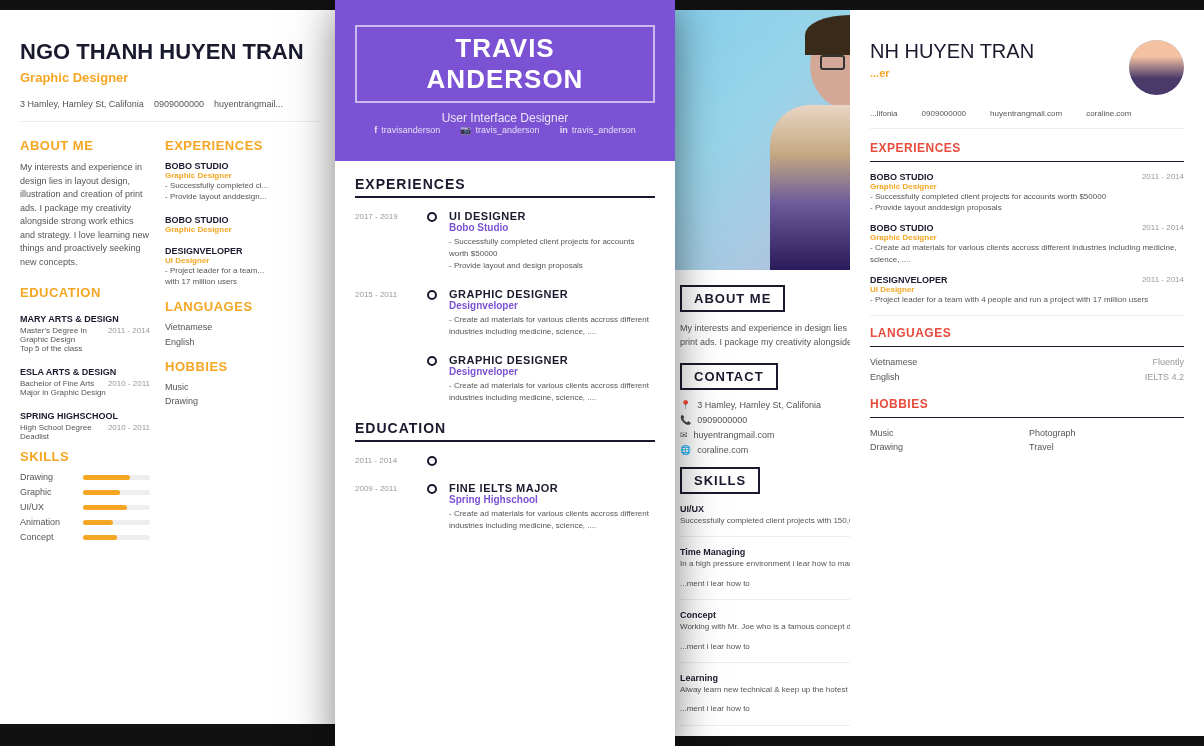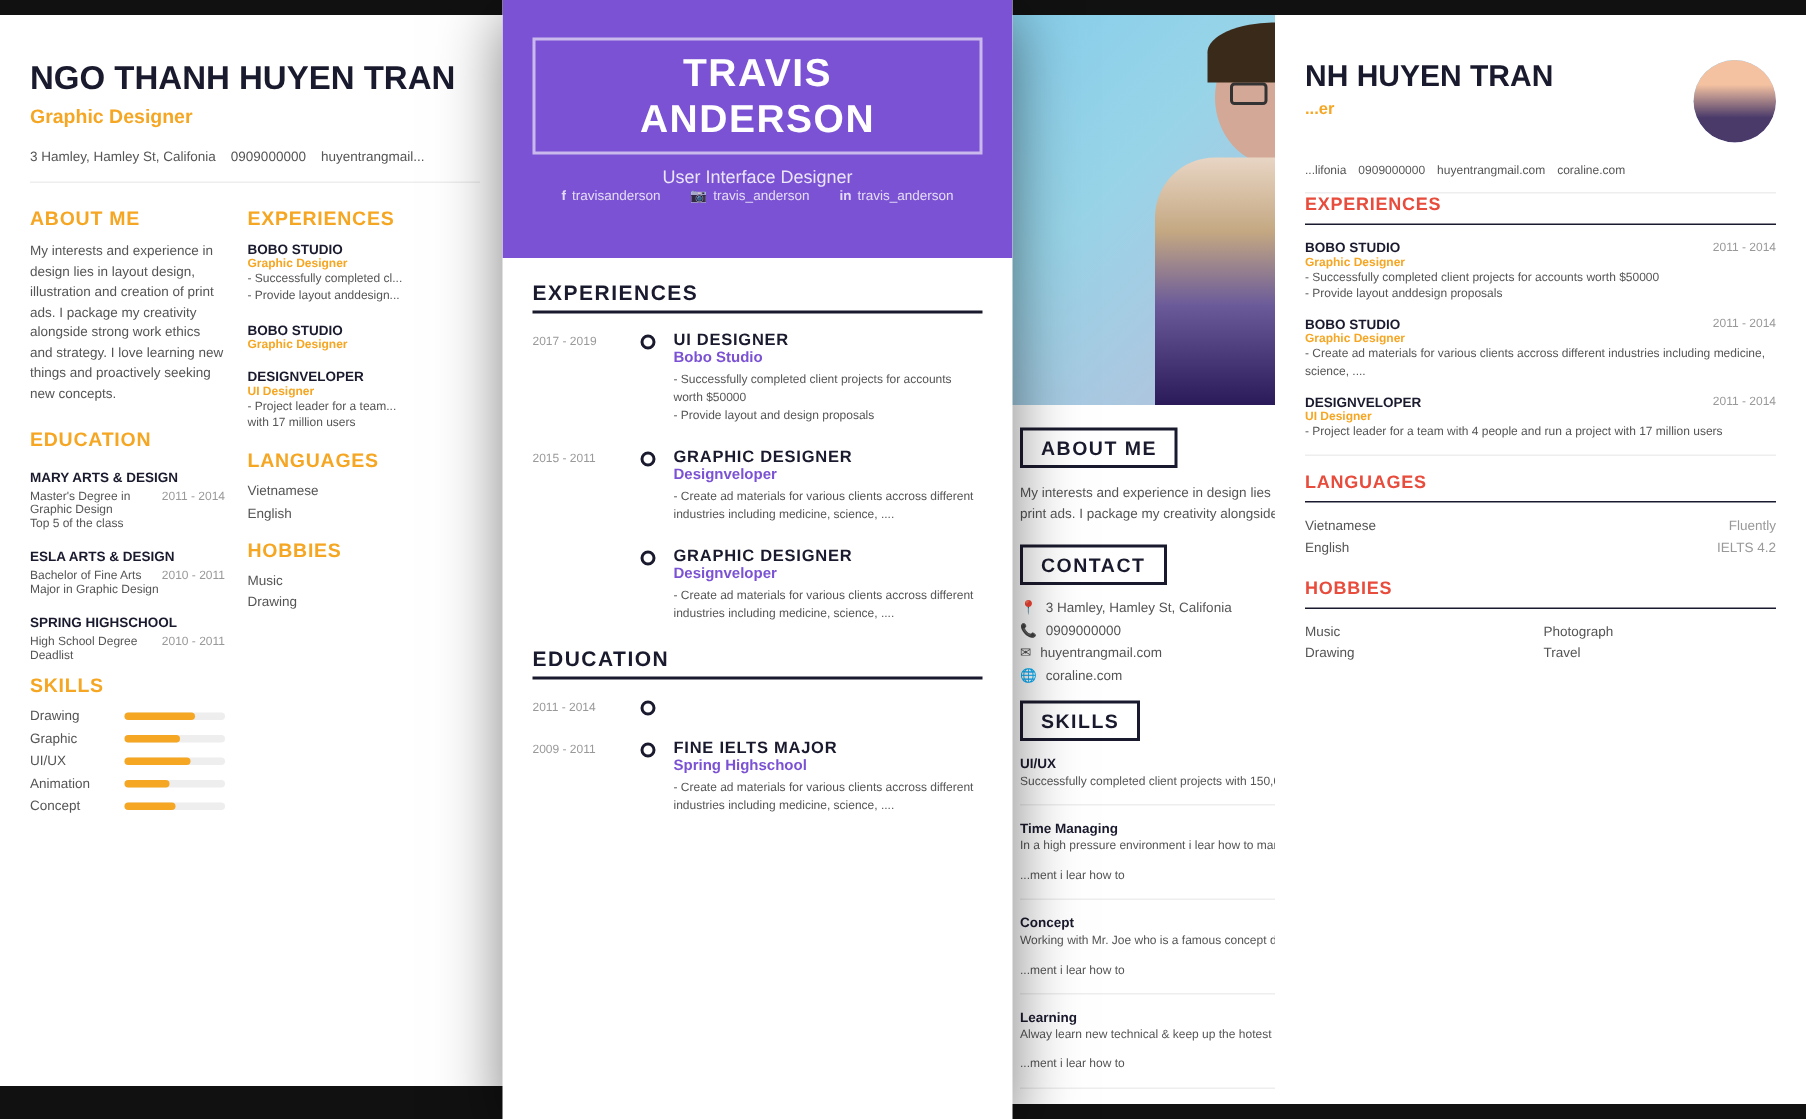--- a/index.html
+++ b/index.html
@@ -211,21 +211,21 @@
     
     .center-card {
       height: 100%;
       display: flex;
       flex-direction: column;
     }
 
     .cc-header {
       background: #7b52d3;
       color: #fff;
-      padding: 25px 20px 37px 20px;
+      padding: 25px 20px 26px 20px;
       text-align: center;
     }
 
     .cc-name {
       font-size: 26px;
       font-weight: 900;
       letter-spacing: 1px;
       border: 2px solid rgba(255,255,255,0.6);
       display: inline-block;
       padding: 6px 18px;
@@ -336,21 +336,21 @@
 
     .frc-header {
       display: flex;
       justify-content: space-between;
       align-items: flex-start;
       margin-bottom: 14px;
     }
 
     .frc-name {
       font-size: 20px;
-      font-weight: 700;
+      font-weight: 400;
       color: #1a1a2e;
     }
 
     .frc-title {
       color: #f5a623;
       font-size: 11px;
       font-weight: 700;
       margin-top: 4px;
     }
 
@@ -365,25 +365,26 @@
 
     .frc-avatar-inner {
       width: 100%;
       height: 100%;
       background: linear-gradient(180deg, #f4c2a1 30%, #4a3a6a 70%);
       border-radius: 50%;
     }
 
     .frc-contact-row {
       display: flex;
-      gap: 8px;
+      gap: 24px;
       font-size: 8px;
       color: #555;
       padding-bottom: 10px;
       border-bottom: 1px solid #eee;
+      margin-bottom: 12px;
       flex-wrap: wrap;
     }
 
     .frc-section-title {
       font-size: 12px;
       font-weight: 800;
       color: #e74c3c;
       margin-bottom: 6px;
       letter-spacing: 0.5px;
     }

